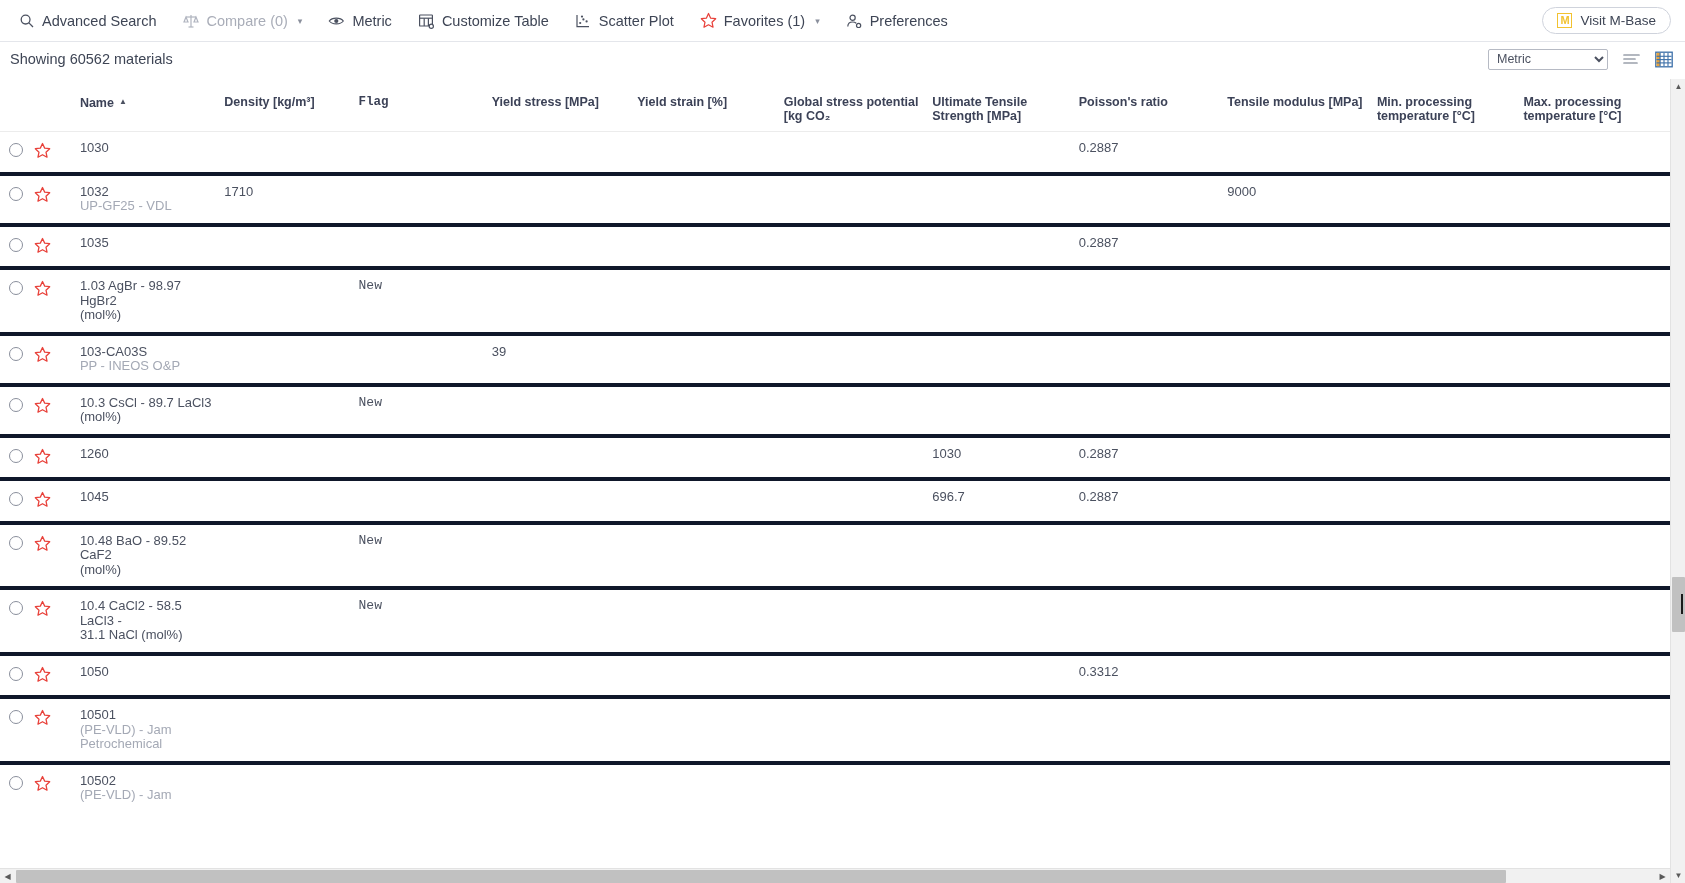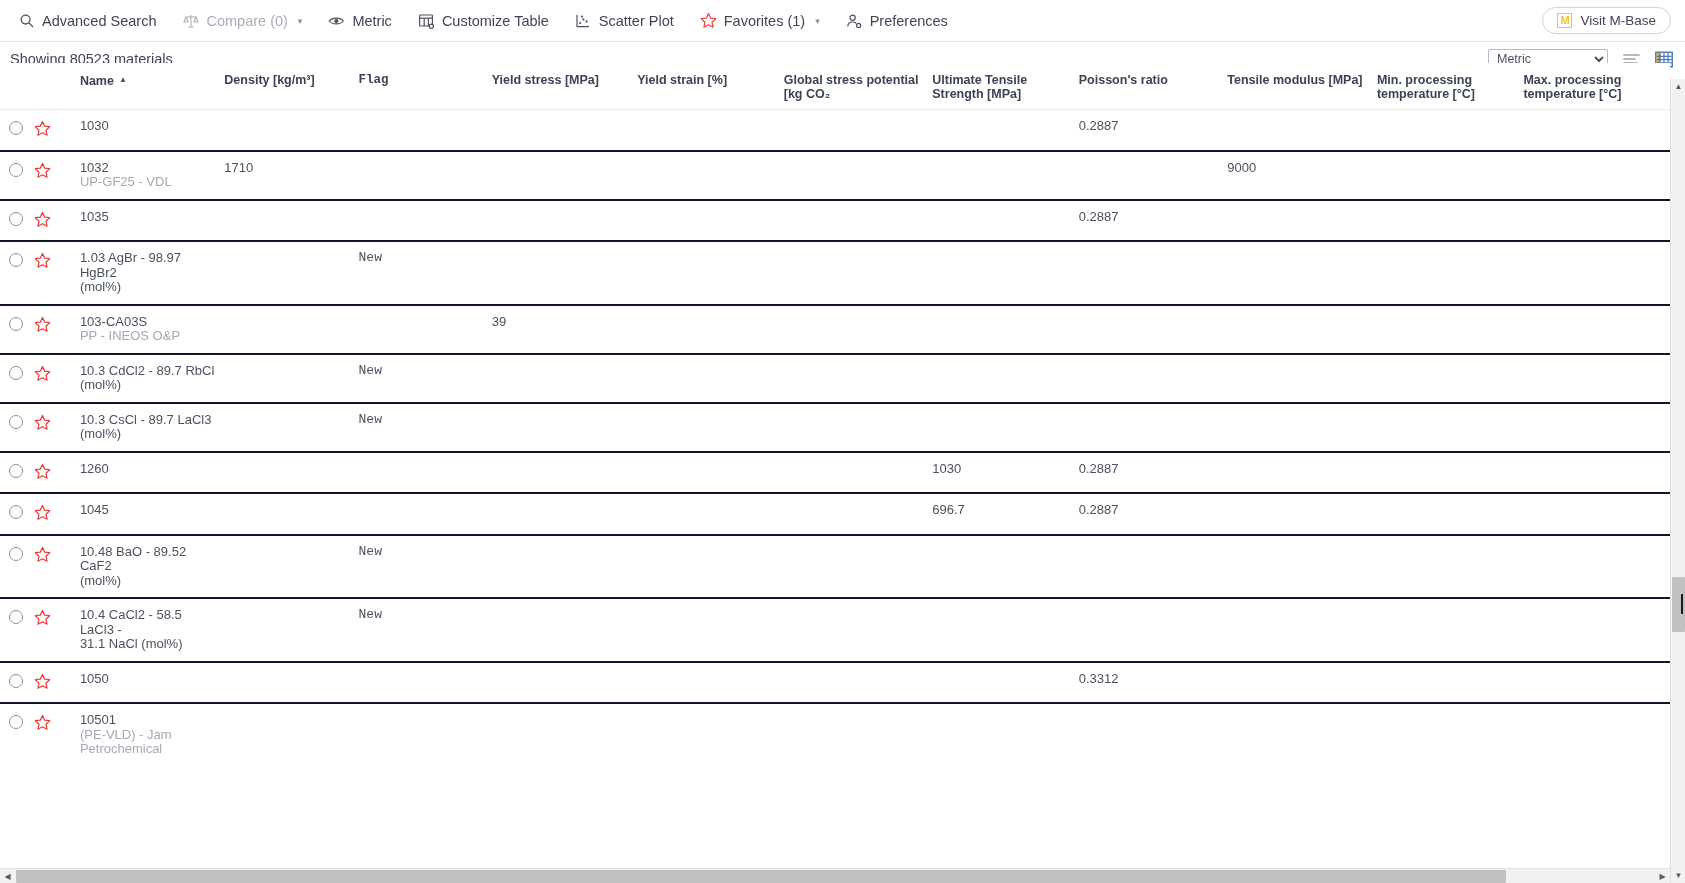--- a/index.html
+++ b/index.html
@@ -77,42 +77,42 @@
     color: #4b5160;
     font-family: "Liberation Sans", sans-serif;
     padding: 0 4px;
   }
   .view-ico { margin-left: 14px; cursor: pointer; display: inline-flex; }
   .view-ico svg { display: block; }
 
   
   .tablewrap {
     position: absolute;
-    top: 63px; left: 0;
+    top: 85px; left: 0;
     width: 1670px;
     height: 726px;
     overflow: hidden;
     background: #fff;
   }
   table { border-collapse: collapse; width: 1670px; table-layout: fixed; }
 
   thead th {
     font-size: 12.5px;
     font-weight: 700;
     color: #3c4257;
     text-align: left;
     vertical-align: top;
     padding: 10px 6px 8px 0;
     line-height: 14px;
     height: 40px;
     background: #fff;
   }
   .sortcaret { font-size: 8px; color: #4b5160; margin-left: 5px; vertical-align: 3px; }
 
-  tbody tr { border-top: 2px solid #0f172a; }
+  tbody tr { border-top: 4px solid #0f172a; }
   tbody tr:first-child { border-top: 1px solid #ececec; }
   tbody td {
     font-size: 13px;
     color: #4b5160;
     padding: 9px 6px 9px 0;
     vertical-align: top;
     line-height: 14.5px;
   }
   .c-sel   { width: 33px;  padding-left: 9px !important; }
   .c-fav   { width: 45px; }
@@ -279,21 +279,21 @@
 
   <div class="spacer"></div>
 
   <div class="visit-btn">
     <span class="mlogo">M</span>
     <span>Visit M-Base</span>
   </div>
 </div>
 
 <div class="resultbar">
-  <span class="showing">Showing 80523 materials</span>
+  <span class="showing">Showing 60562 materials</span>
   <div class="spacer"></div>
 
   <select class="unit-select">
     <option>Metric</option>
     <option>Imperial</option>
   </select>
 
   <span class="view-ico">
     <svg width="19" height="16" viewBox="0 0 19 16" fill="none" stroke="#9aa0ab" stroke-width="1.7" stroke-linecap="round">
       <line x1="2" y1="4" x2="17" y2="4"></line>
@@ -421,37 +421,20 @@
           <td class="c-pr"></td>
           <td class="c-tm"></td>
           <td class="c-minpt"></td>
           <td class="c-maxpt"></td>
         </tr>
         <tr>
           <td class="c-sel"><span class="radio"></span></td>
           <td class="c-fav"><span class="star"><svg width="17" height="17" viewBox="0 0 18 18" fill="none" stroke="#e8413a" stroke-width="1.35" stroke-linejoin="round">
                 <polygon points="9,1.6 11.3,6.5 16.6,7.1 12.7,10.8 13.8,16.1 9,13.5 4.2,16.1 5.3,10.8 1.4,7.1 6.7,6.5"></polygon>
               </svg></span></td>
-          <td class="c-name"><span class="mat-name">10.3 CdCl2 - 89.7 RbCl</span><br><span class="mat-name">(mol%)</span></td>
-          <td class="c-dens"></td>
-          <td class="c-flag">New</td>
-          <td class="c-ys"></td>
-          <td class="c-yst"></td>
-          <td class="c-gwp"></td>
-          <td class="c-uts"></td>
-          <td class="c-pr"></td>
-          <td class="c-tm"></td>
-          <td class="c-minpt"></td>
-          <td class="c-maxpt"></td>
-        </tr>
-        <tr>
-          <td class="c-sel"><span class="radio"></span></td>
-          <td class="c-fav"><span class="star"><svg width="17" height="17" viewBox="0 0 18 18" fill="none" stroke="#e8413a" stroke-width="1.35" stroke-linejoin="round">
-                <polygon points="9,1.6 11.3,6.5 16.6,7.1 12.7,10.8 13.8,16.1 9,13.5 4.2,16.1 5.3,10.8 1.4,7.1 6.7,6.5"></polygon>
-              </svg></span></td>
           <td class="c-name"><span class="mat-name">10.3 CsCl - 89.7 LaCl3</span><br><span class="mat-name">(mol%)</span></td>
           <td class="c-dens"></td>
           <td class="c-flag">New</td>
           <td class="c-ys"></td>
           <td class="c-yst"></td>
           <td class="c-gwp"></td>
           <td class="c-uts"></td>
           <td class="c-pr"></td>
           <td class="c-tm"></td>
           <td class="c-minpt"></td>
@@ -541,20 +524,37 @@
           <td class="c-tm"></td>
           <td class="c-minpt"></td>
           <td class="c-maxpt"></td>
         </tr>
         <tr>
           <td class="c-sel"><span class="radio"></span></td>
           <td class="c-fav"><span class="star"><svg width="17" height="17" viewBox="0 0 18 18" fill="none" stroke="#e8413a" stroke-width="1.35" stroke-linejoin="round">
                 <polygon points="9,1.6 11.3,6.5 16.6,7.1 12.7,10.8 13.8,16.1 9,13.5 4.2,16.1 5.3,10.8 1.4,7.1 6.7,6.5"></polygon>
               </svg></span></td>
           <td class="c-name"><span class="mat-name">10501</span><br><span class="mat-sub">(PE-VLD) - Jam</span><br><span class="mat-sub">Petrochemical</span></td>
+          <td class="c-dens"></td>
+          <td class="c-flag"></td>
+          <td class="c-ys"></td>
+          <td class="c-yst"></td>
+          <td class="c-gwp"></td>
+          <td class="c-uts"></td>
+          <td class="c-pr"></td>
+          <td class="c-tm"></td>
+          <td class="c-minpt"></td>
+          <td class="c-maxpt"></td>
+        </tr>
+        <tr>
+          <td class="c-sel"><span class="radio"></span></td>
+          <td class="c-fav"><span class="star"><svg width="17" height="17" viewBox="0 0 18 18" fill="none" stroke="#e8413a" stroke-width="1.35" stroke-linejoin="round">
+                <polygon points="9,1.6 11.3,6.5 16.6,7.1 12.7,10.8 13.8,16.1 9,13.5 4.2,16.1 5.3,10.8 1.4,7.1 6.7,6.5"></polygon>
+              </svg></span></td>
+          <td class="c-name"><span class="mat-name">10502</span><br><span class="mat-sub">(PE-VLD) - Jam</span><br></td>
           <td class="c-dens"></td>
           <td class="c-flag"></td>
           <td class="c-ys"></td>
           <td class="c-yst"></td>
           <td class="c-gwp"></td>
           <td class="c-uts"></td>
           <td class="c-pr"></td>
           <td class="c-tm"></td>
           <td class="c-minpt"></td>
           <td class="c-maxpt"></td>

